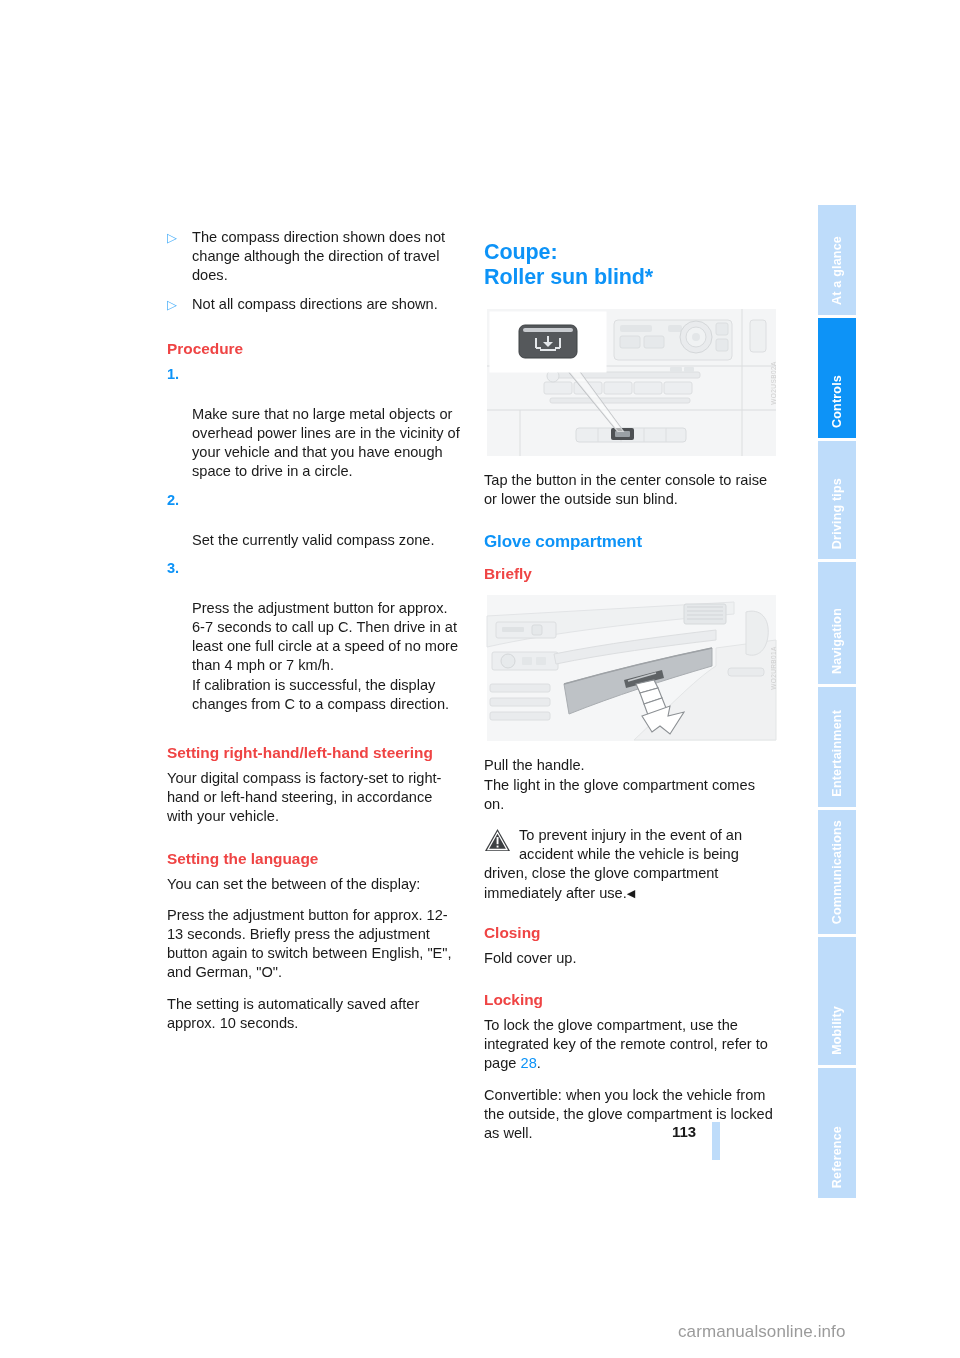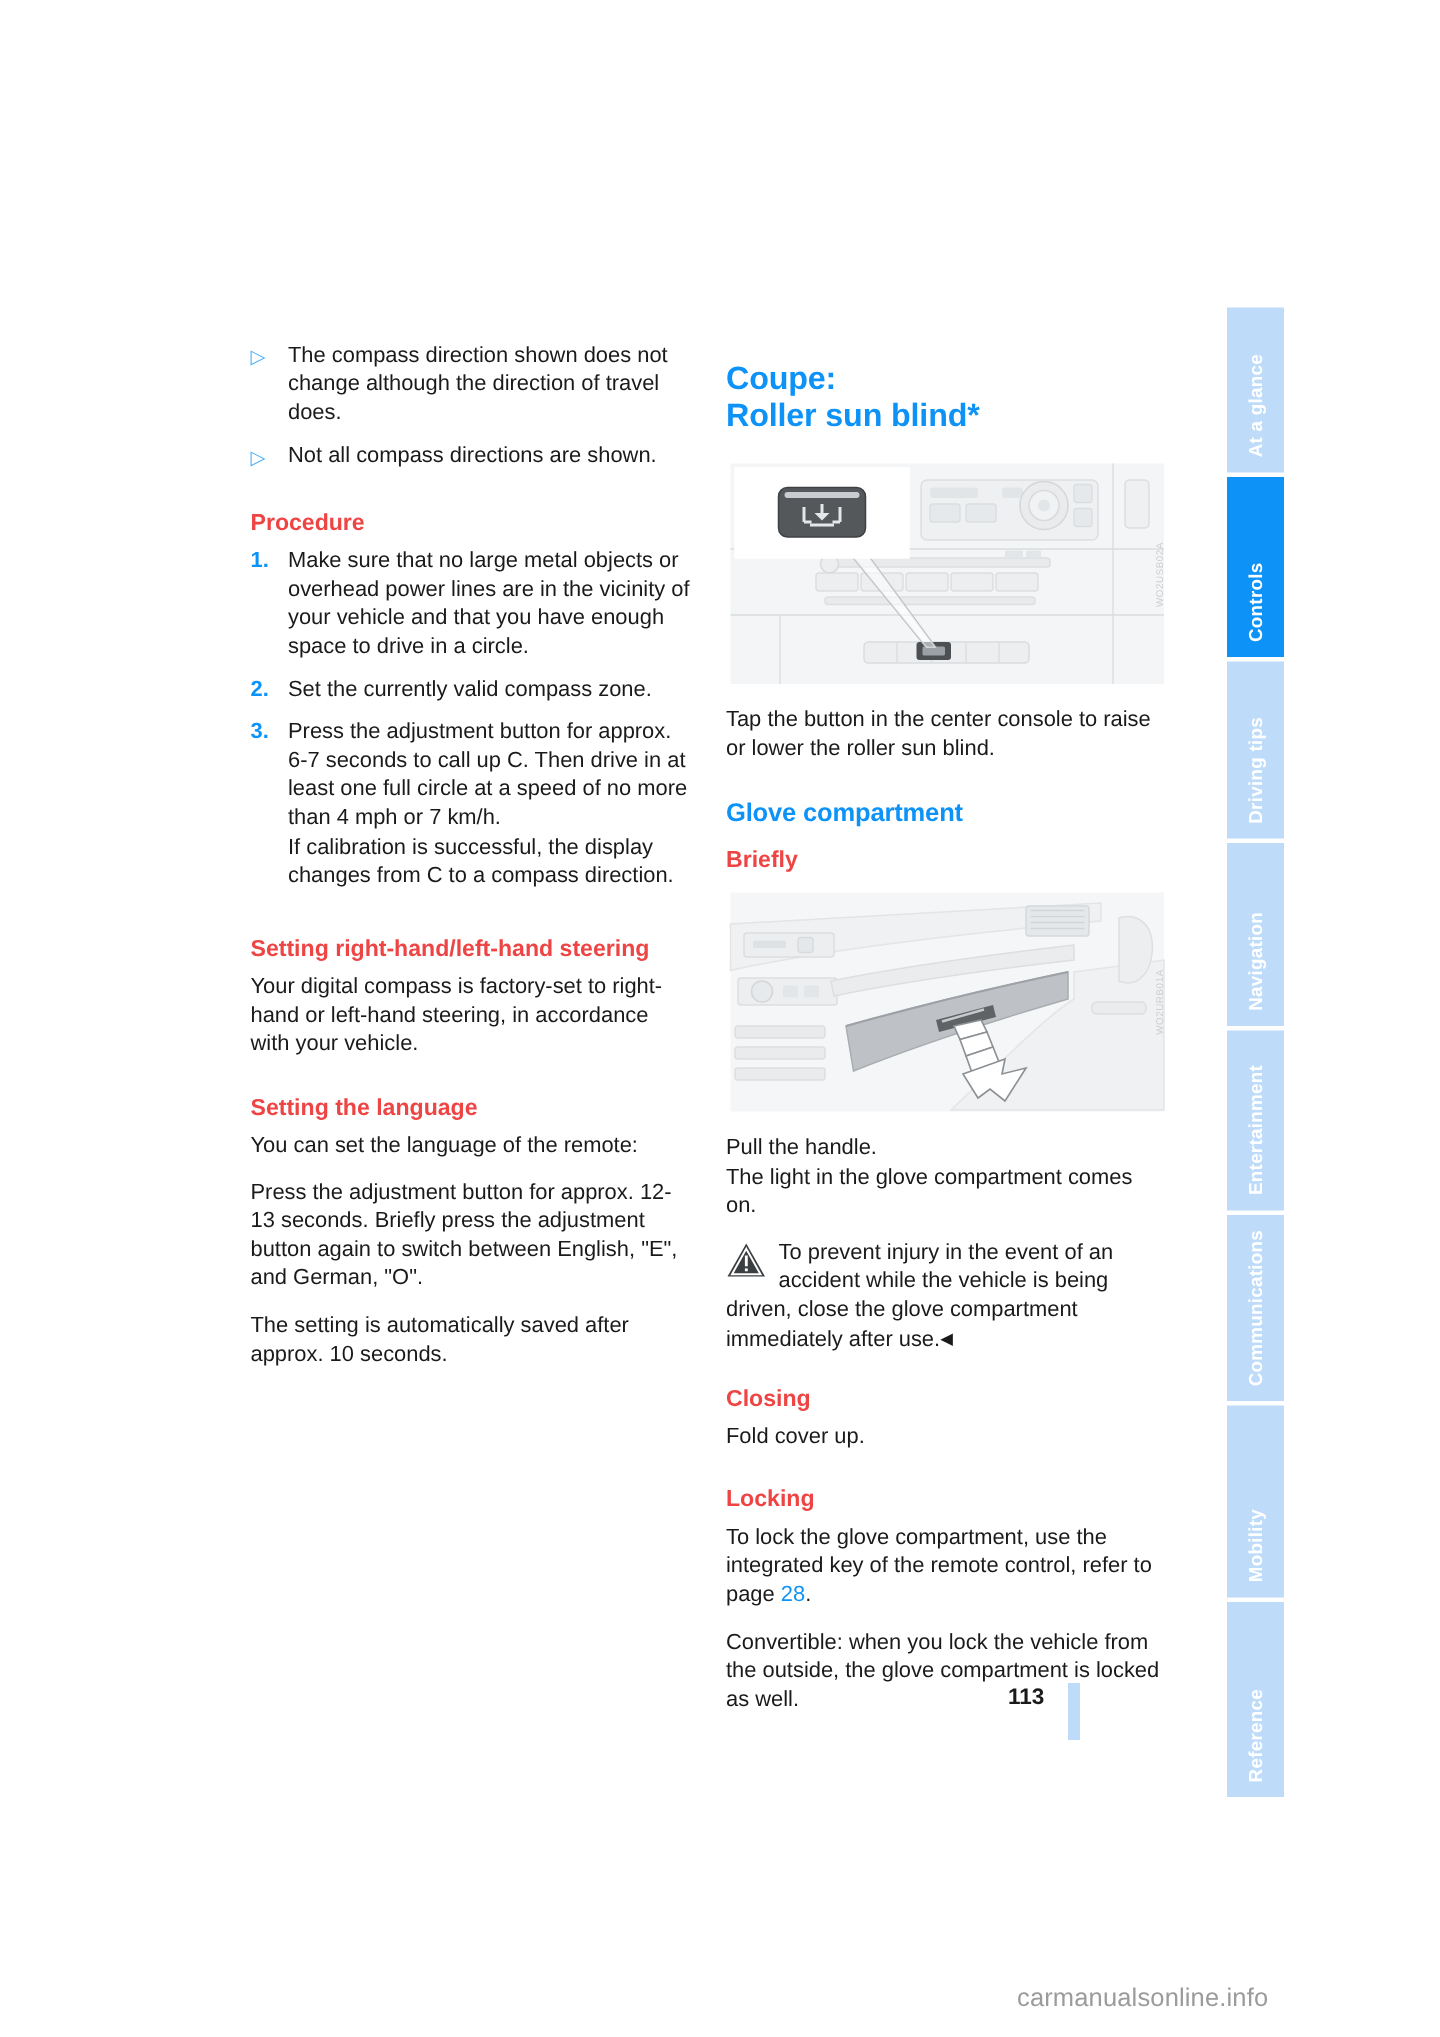--- a/index.html
+++ b/index.html
@@ -92,21 +92,21 @@
 
   
   .num-item { display:flex; margin-bottom:9px; }
   .num-mark {
     flex:0 0 25px;
     color:#0d93f7;
     font-weight:bold;
     font-size:14.6px;
     line-height:19.2px;
   }
-  .num-text { flex:1; }
+  .num-text { flex:1;margin-top:40px; }
 
   
   .figure {
     position:relative;
     width:295px;
     background:#ffffff;
     overflow:hidden;
   }
   .figure .idcode {
     position:absolute;
@@ -222,21 +222,21 @@
     </div>
 
     <div class="sp-20"></div>
     <h3 class="sub">Setting right-hand/left-hand steering</h3>
     <div class="sp-6"></div>
     <p>Your digital compass is factory-set to right-hand or left-hand steering, in accordance with your vehicle.</p>
 
     <div class="sp-22"></div>
     <h3 class="sub">Setting the language</h3>
     <div class="sp-6"></div>
-    <p>You can set the language of the remote:</p>
+    <p>You can set the between of the display:</p>
     <div class="sp-12"></div>
     <p>Press the adjustment button for approx. 12-13 seconds. Briefly press the adjustment button again to switch between English, "E", and German, "O".</p>
     <div class="sp-12"></div>
     <p>The setting is automatically saved after approx. 10 seconds.</p>
   </div>
 
   <div class="col col-right">
 
     <h1 class="chapter">Coupe:</h1>
     <h1 class="chapter">Roller sun blind*</h1>
@@ -298,21 +298,21 @@
           <path d="M52 42 L57 42 M71 42 L76 42" stroke="#e4e7ea" stroke-width="2" fill="none"></path>
           <path d="M64 30 L64 37" stroke="#e4e7ea" stroke-width="2"></path>
           <path d="M59 36 L64 41 L69 36 Z" fill="#e4e7ea"></path>
           <path d="M56 44 L72 44" stroke="#e4e7ea" stroke-width="2"></path>
         </g>
       </svg>
       <span class="idcode">WO2USB02A</span>
     </div>
 
     <div class="sp-12"></div>
-    <p>Tap the button in the center console to raise or lower the roller sun blind.</p>
+    <p>Tap the button in the center console to raise or lower the outside sun blind.</p>
 
     <div class="sp-22"></div>
     <h2 class="section">Glove compartment</h2>
     <div class="sp-12"></div>
     <h3 class="sub">Briefly</h3>
     <div class="sp-8"></div>
 
     <div class="figure">
       <svg class="fig-svg" viewBox="0 0 295 152" width="295" height="152">
         <rect x="0" y="0" width="295" height="152" fill="#ffffff"></rect>

